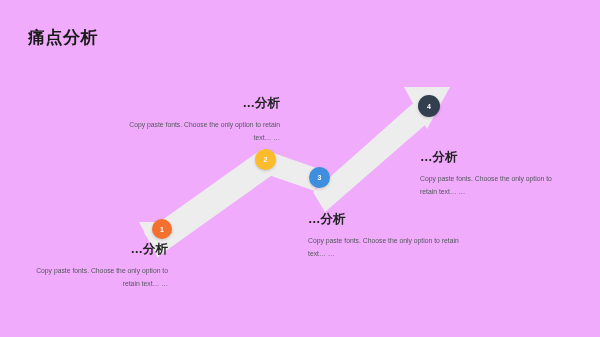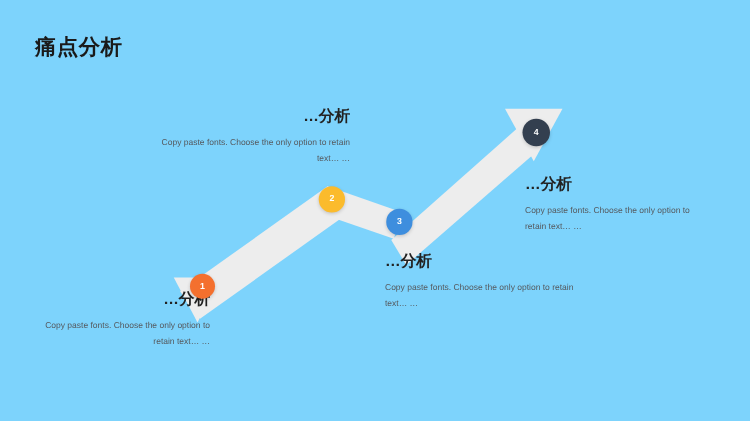--- a/index.html
+++ b/index.html
@@ -8,21 +8,21 @@
     padding: 0;
     background: #ffffff;
   }
   body {
     font-family: "Liberation Sans", "DejaVu Sans", sans-serif;
   }
   #slide {
     position: relative;
     width: 600px;
     height: 337px;
-    background: #7dd3fc;
+    background: #f0abfc;
     overflow: hidden;
   }
 
   
   #slide-title {
     position: absolute;
     left: 28px;
     top: 28px;
     font-size: 17px;
     font-weight: bold;
@@ -53,20 +53,21 @@
     font-size: 7px;
     font-weight: bold;
     box-shadow: 0 1px 3px rgba(0,0,0,0.18);
     z-index: 5;
   }
 
   
   .step-block {
     position: absolute;
     z-index: 4;
+    margin-top: 10px;
   }
   .step-heading {
     font-size: 12.5px;
     font-weight: bold;
     color: #222222;
     line-height: 1.25;
     margin: 0 0 6px 0;
     white-space: nowrap;
   }
   .step-body {

